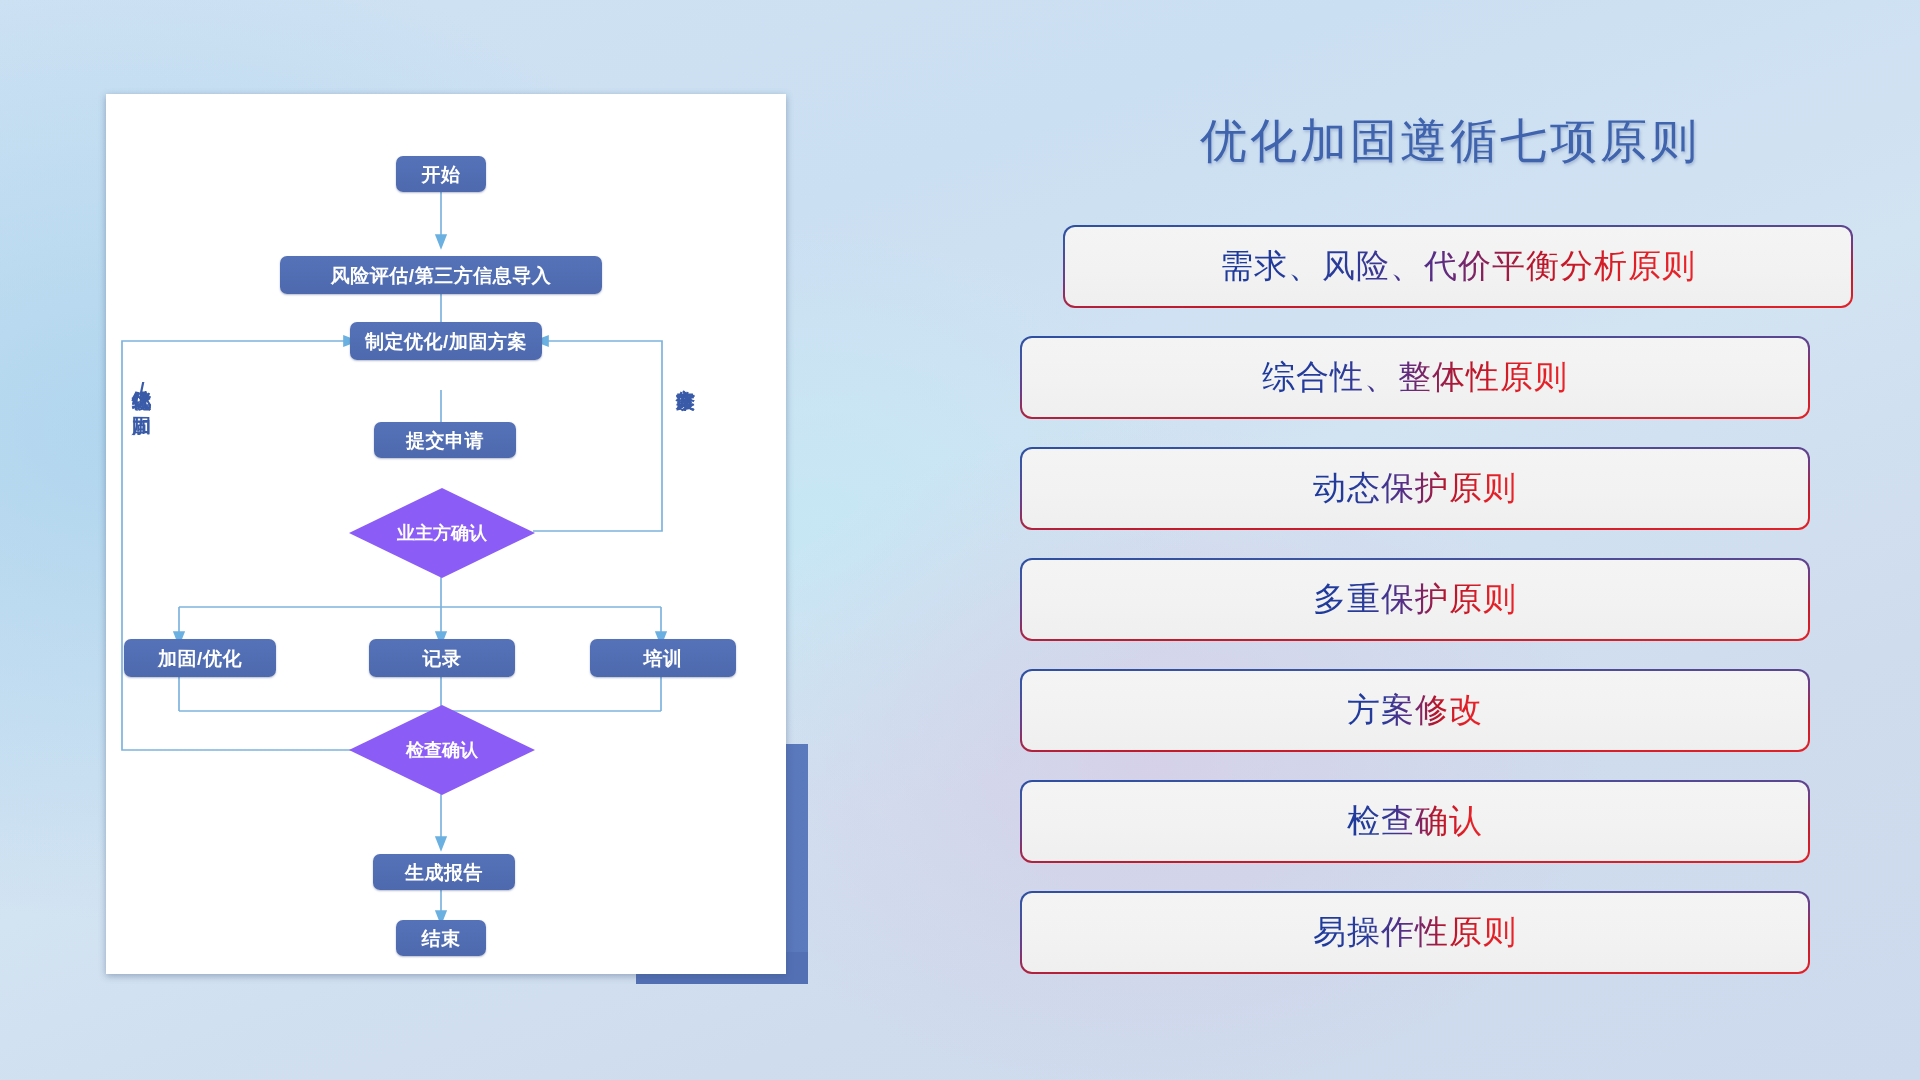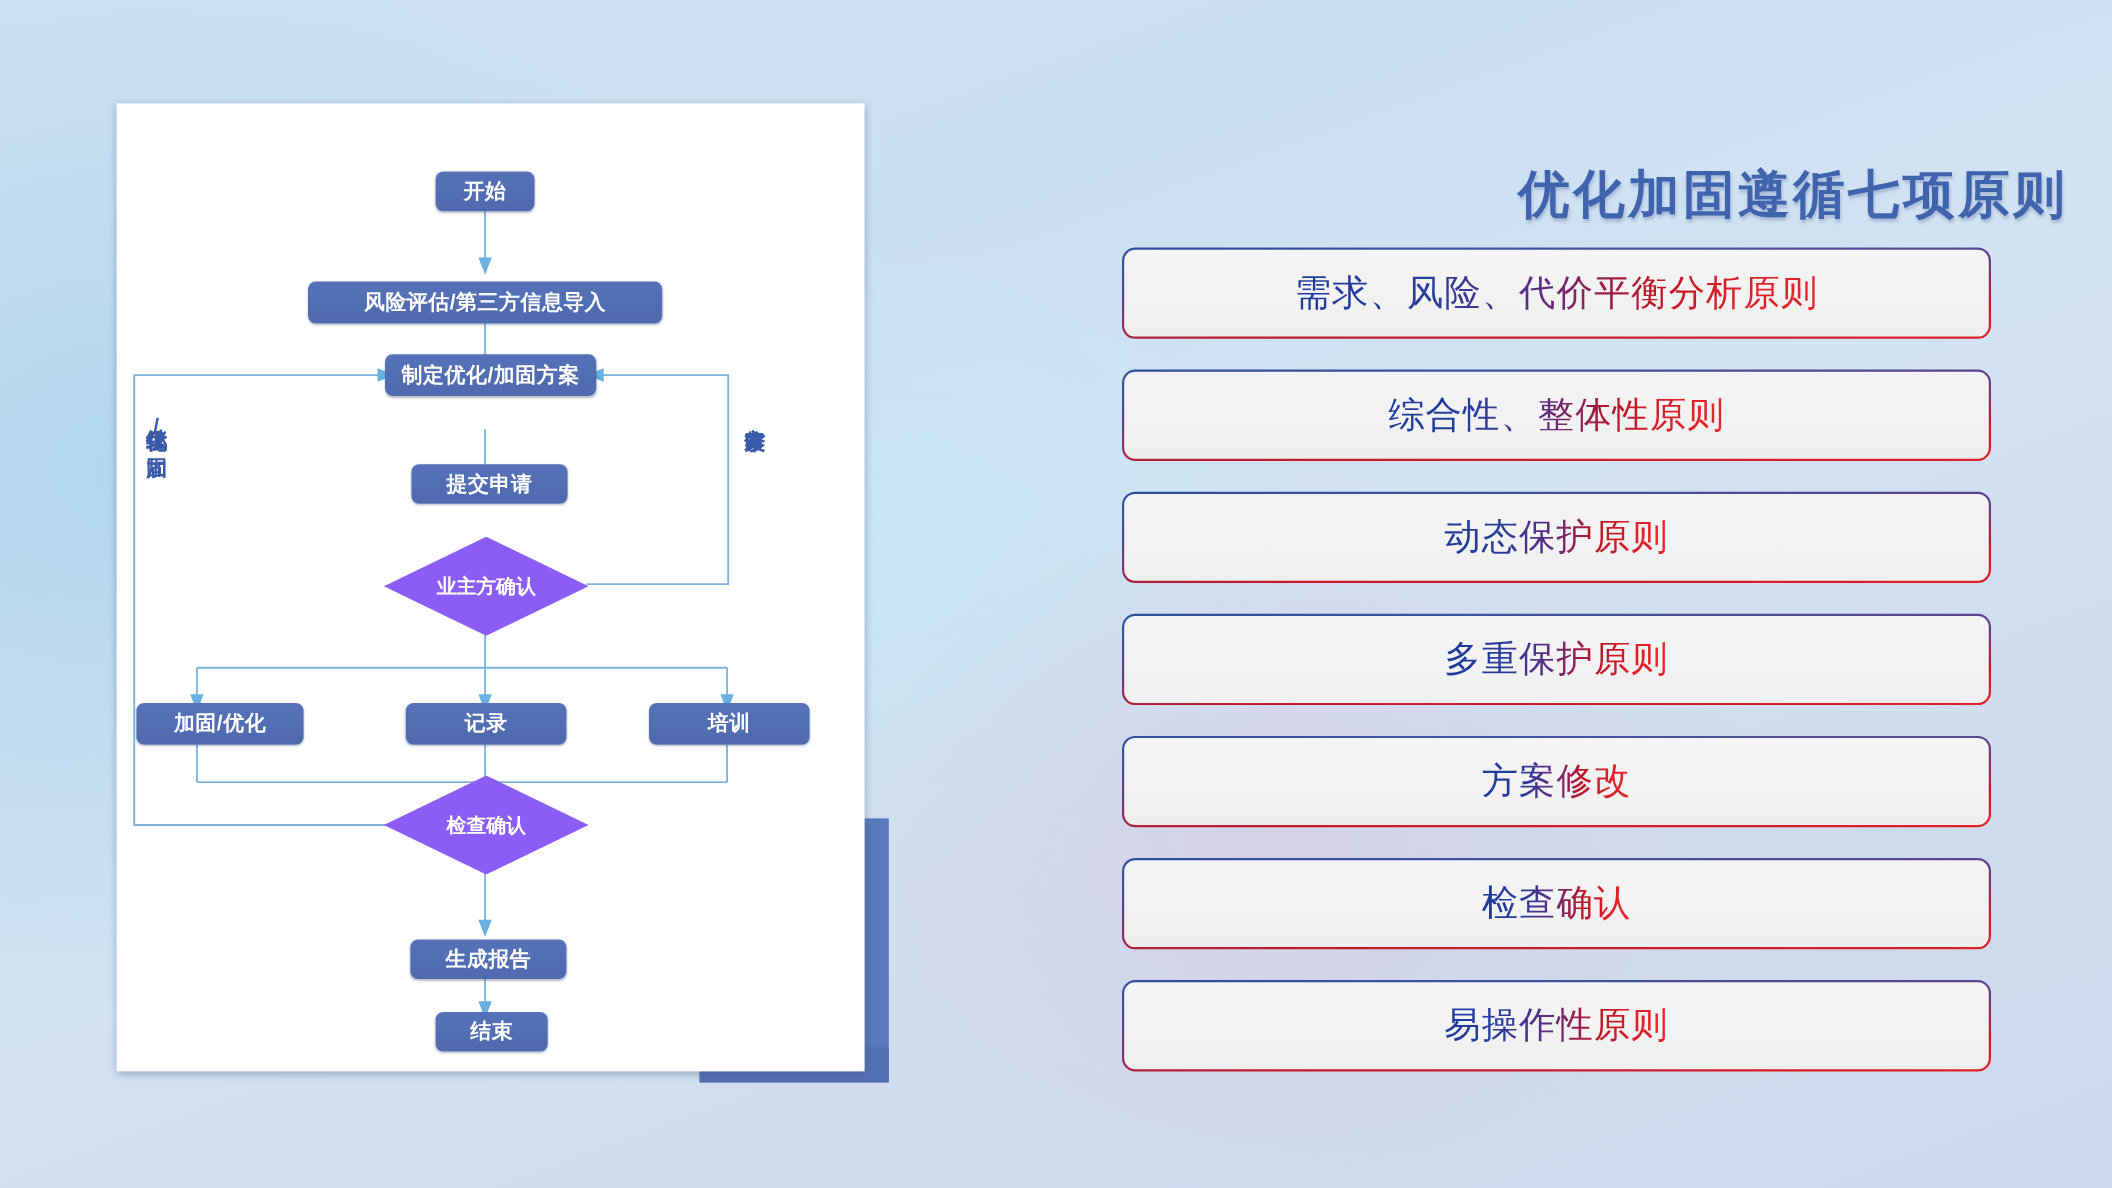--- a/index.html
+++ b/index.html
@@ -94,27 +94,26 @@
   #flow-svg { position: absolute; left: 0; top: 0; width: 680px; height: 880px; }
 
   
   #right-pane { position: absolute; left: 1020px; top: 0; width: 860px; height: 1080px; }
 
   #principles-title {
     position: absolute;
     left: 0;
     top: 110px;
     width: 860px;
-    text-align: right;
+    text-align: center;
     font-size: 47px;
-    font-weight: bold;
+    font-weight: normal;
     color: #3f63ad;
     letter-spacing: 3px;
     text-shadow: 1px 2px 3px rgba(110,130,175,0.45);
-    margin-top: 36px;
   }
 
   .principle-wrap {
     position: absolute;
     left: 0;
     width: 790px;
     height: 83px;
     border-radius: 12px;
     padding: 2px;
     background: linear-gradient(177deg, #2d4ea0 0%, #3c55a2 14%, #6d3c86 45%, #c31a2a 72%, #e32127 100%);
@@ -227,35 +226,35 @@
     </div>
 
     <div class="diamond" style="left:243px; top:611px; width:186px; height:90px;">
       <span>检查确认</span>
     </div>
 
     <div class="node" style="left:267px; top:760px; width:142px; height:36px;">
       <span>生成报告</span>
     </div>
 
-    <div class="node" style="left:290px; top:826px; width:102px; height:36px;">
+    <div class="node" style="left:290px; top:826px; width:90px; height:36px;">
       <span>结束</span>
     </div>
 
     <div class="vlabel" style="left:26px; top:280px;">继续优化/加固</div>
 
     <div class="vlabel" style="left:570px; top:280px;">方案修改</div>
 
   </div>
 
   <div id="right-pane">
 
     <div id="principles-title">优化加固遵循七项原则</div>
 
-    <div class="principle-wrap" style="top:225px;">
+    <div class="principle-wrap" style="top:225px;margin-left:43px;">
       <div class="principle-box">
         <span class="principle-text">需求、风险、代价平衡分析原则</span>
       </div>
     </div>
 
     <div class="principle-wrap" style="top:336px;">
       <div class="principle-box">
         <span class="principle-text">综合性、整体性原则</span>
       </div>
     </div>

